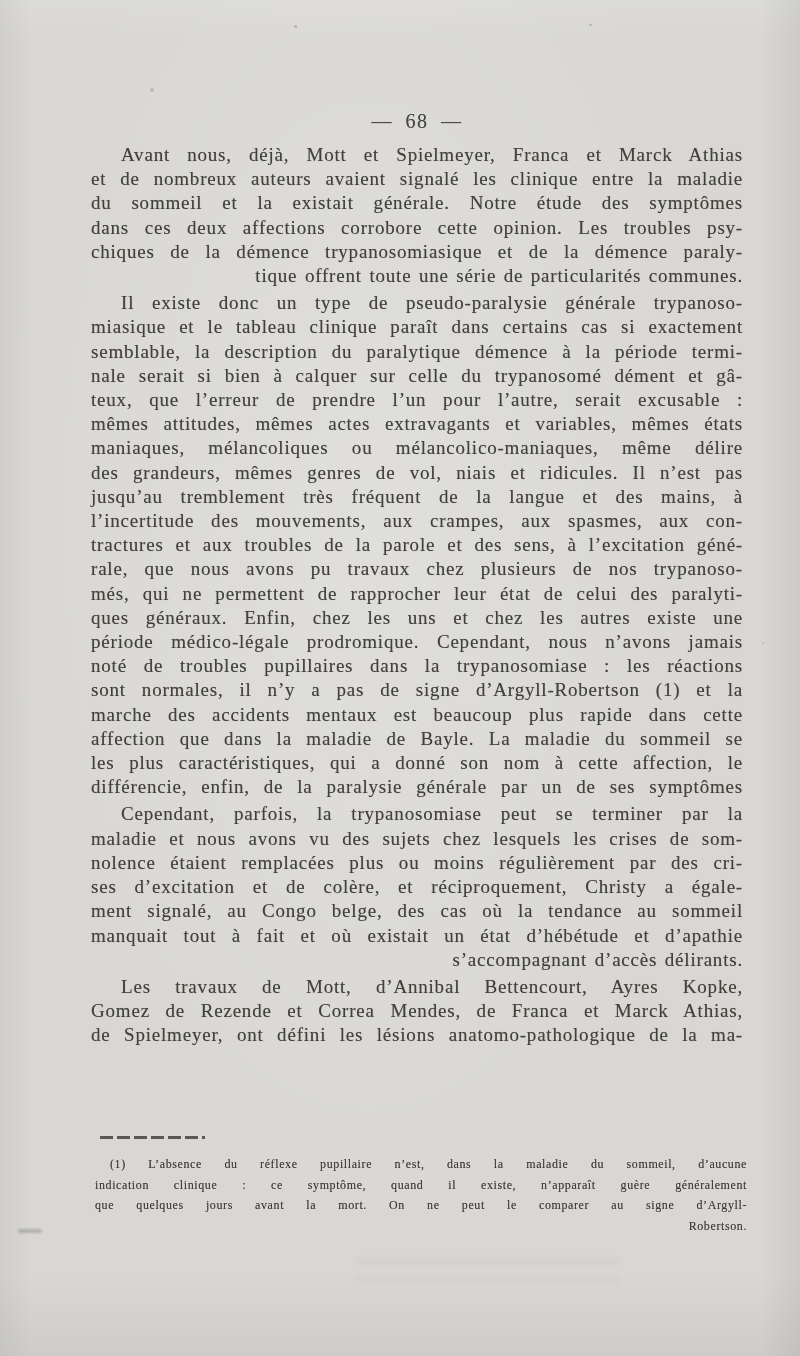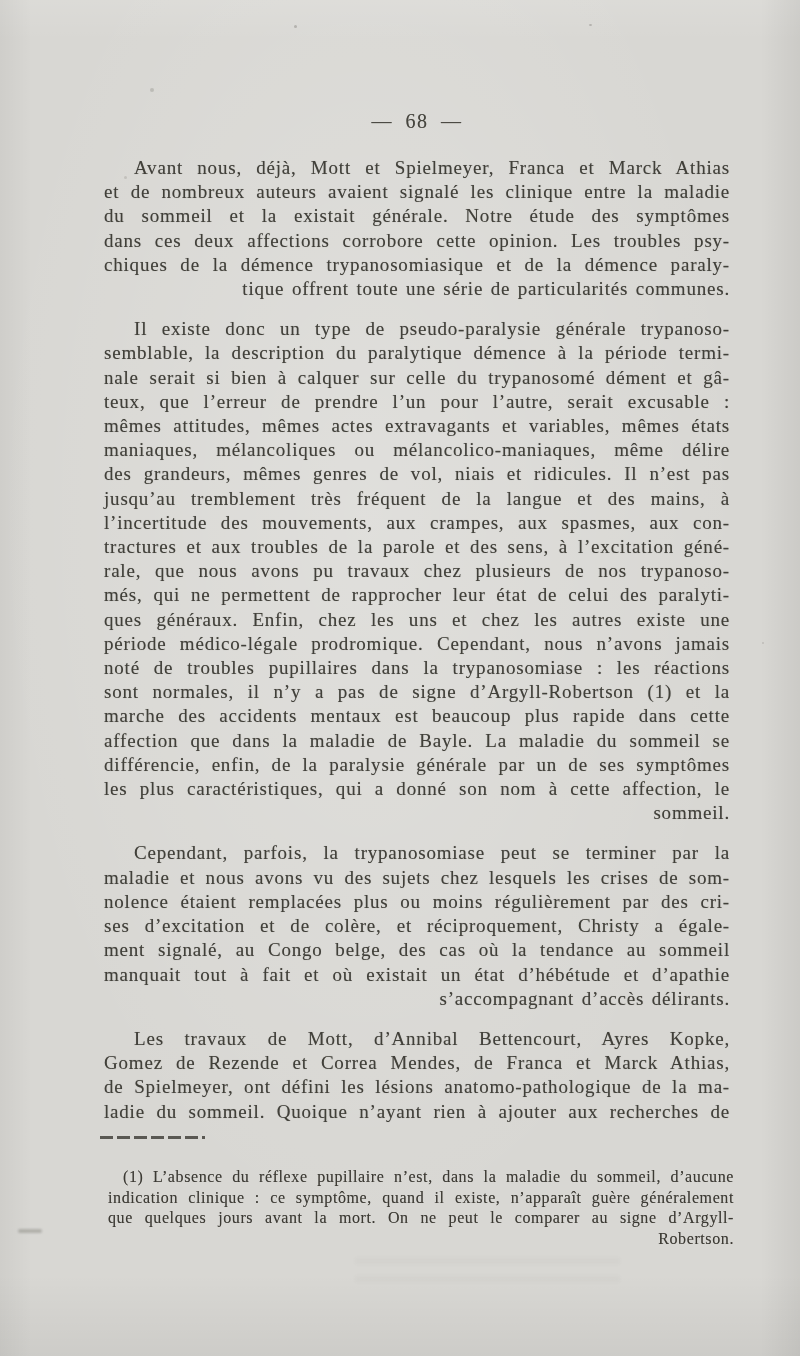--- a/index.html
+++ b/index.html
@@ -28,33 +28,33 @@
     text-shadow:0 0 0.6px rgba(62,60,54,0.5);
     margin-top:12px;
   }
   .main-text{
     position:absolute;top:140px;left:88px;width:658px;
     font-size:19px;line-height:24.2px;
     letter-spacing:0.8px;word-spacing:2px;
     color:rgba(58,56,50,0.92);
     text-shadow:0 0 0.7px rgba(58,56,50,0.45);
   }
-  .para{margin:16px;}
+  .para{margin:3px;}
   .line{text-align:right;}
   .line.just{text-align:justify;text-align-last:justify;}
   .line.indent{text-indent:30px;}
   .footnote-rule{
     position:absolute;top:1136px;left:100px;width:105px;height:3px;
     background:repeating-linear-gradient(90deg,
       rgba(62,60,54,0.82) 0px, rgba(62,60,54,0.82) 13px,
       rgba(62,60,54,0) 13px, rgba(62,60,54,0) 17px);
   }
   .footnote{
     position:absolute;top:1151px;left:92px;width:658px;
-    font-size:16px;line-height:20.6px;
+    font-size:12px;line-height:20.6px;
     letter-spacing:0.6px;word-spacing:2px;
     color:rgba(55,53,47,0.94);
     text-shadow:0 0 0.6px rgba(55,53,47,0.45);
   }
   .footnote .line.indent{text-indent:15px;}
   
   .speck{position:absolute;border-radius:50%;background:rgba(88,85,78,0.30);}
   .s1{left:294px;top:25px;width:3px;height:3px;}
   .s2{left:589px;top:24px;width:3px;height:2px;}
   .s3{left:150px;top:88px;width:4px;height:4px;background:rgba(88,85,78,0.22);}
@@ -81,55 +81,54 @@
       <div class="para">
         <div class="line just indent">Avant nous, déjà, Mott et Spielmeyer, Franca et Marck Athias</div>
         <div class="line just">et de nombreux auteurs avaient signalé les clinique entre la maladie</div>
         <div class="line just">du sommeil et la existait générale. Notre étude des symptômes</div>
         <div class="line just">dans ces deux affections corrobore cette opinion. Les troubles psy-</div>
         <div class="line just">chiques de la démence trypanosomiasique et de la démence paraly-</div>
         <div class="line">tique offrent toute une série de particularités communes.</div>
       </div>
       <div class="para">
         <div class="line just indent">Il existe donc un type de pseudo-paralysie générale trypanoso-</div>
+        <div class="line just">miasique et le tableau clinique paraît dans certains cas si exactement</div>
         <div class="line just">semblable, la description du paralytique démence à la période termi-</div>
         <div class="line just">nale serait si bien à calquer sur celle du trypanosomé dément et gâ-</div>
         <div class="line just">teux, que l’erreur de prendre l’un pour l’autre, serait excusable :</div>
         <div class="line just">mêmes attitudes, mêmes actes extravagants et variables, mêmes états</div>
         <div class="line just">maniaques, mélancoliques ou mélancolico-maniaques, même délire</div>
         <div class="line just">des grandeurs, mêmes genres de vol, niais et ridicules. Il n’est pas</div>
         <div class="line just">jusqu’au tremblement très fréquent de la langue et des mains, à</div>
         <div class="line just">l’incertitude des mouvements, aux crampes, aux spasmes, aux con-</div>
         <div class="line just">tractures et aux troubles de la parole et des sens, à l’excitation géné-</div>
         <div class="line just">rale, que nous avons pu travaux chez plusieurs de nos trypanoso-</div>
         <div class="line just">més, qui ne permettent de rapprocher leur état de celui des paralyti-</div>
         <div class="line just">ques généraux. Enfin, chez les uns et chez les autres existe une</div>
         <div class="line just">période médico-légale prodromique. Cependant, nous n’avons jamais</div>
         <div class="line just">noté de troubles pupillaires dans la trypanosomiase : les réactions</div>
         <div class="line just">sont normales, il n’y a pas de signe d’Argyll-Robertson (1) et la</div>
         <div class="line just">marche des accidents mentaux est beaucoup plus rapide dans cette</div>
         <div class="line just">affection que dans la maladie de Bayle. La maladie du sommeil se</div>
+        <div class="line just">les plus caractéristiques, qui a donné son nom à cette affection, le</div>
         <div class="line just">différencie, enfin, de la paralysie générale par un de ses symptômes</div>
-        <div class="line just">les plus caractéristiques, qui a donné son nom à cette affection, le</div>
-        <div class="line">sommeil.</div>
       </div>
       <div class="para">
         <div class="line just indent">Cependant, parfois, la trypanosomiase peut se terminer par la</div>
         <div class="line just">maladie et nous avons vu des sujets chez lesquels les crises de som-</div>
         <div class="line just">nolence étaient remplacées plus ou moins régulièrement par des cri-</div>
         <div class="line just">ses d’excitation et de colère, et réciproquement, Christy a égale-</div>
         <div class="line just">ment signalé, au Congo belge, des cas où la tendance au sommeil</div>
         <div class="line just">manquait tout à fait et où existait un état d’hébétude et d’apathie</div>
         <div class="line">s’accompagnant d’accès délirants.</div>
       </div>
       <div class="para">
         <div class="line just indent">Les travaux de Mott, d’Annibal Bettencourt, Ayres Kopke,</div>
         <div class="line just">Gomez de Rezende et Correa Mendes, de Franca et Marck Athias,</div>
         <div class="line just">de Spielmeyer, ont défini les lésions anatomo-pathologique de la ma-</div>
-        <div class="line just">ladie du sommeil. Quoique n’ayant rien à ajouter aux recherches de</div>
       </div>
     </div>
 
   <div class="footnote-rule"></div>
 
   <div class="footnote">
       <div class="para">
         <div class="line just indent">(1) L’absence du réflexe pupillaire n’est, dans la maladie du sommeil, d’aucune</div>
         <div class="line just">indication clinique : ce symptôme, quand il existe, n’apparaît guère généralement</div>
         <div class="line just">que quelques jours avant la mort. On ne peut le comparer au signe d’Argyll-</div>

